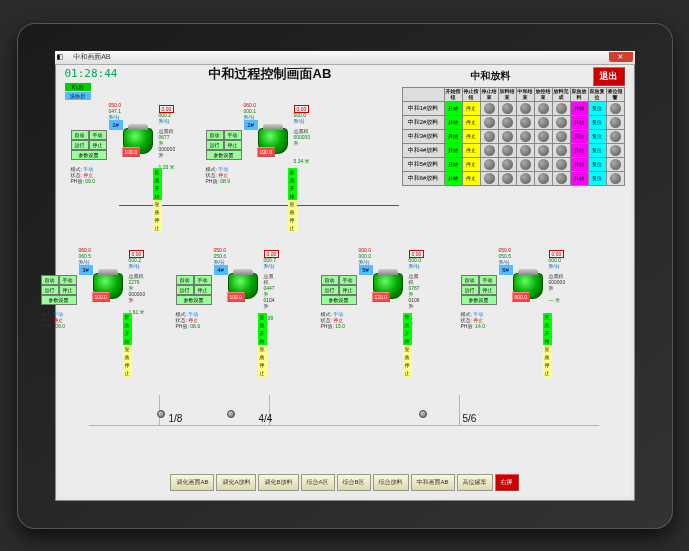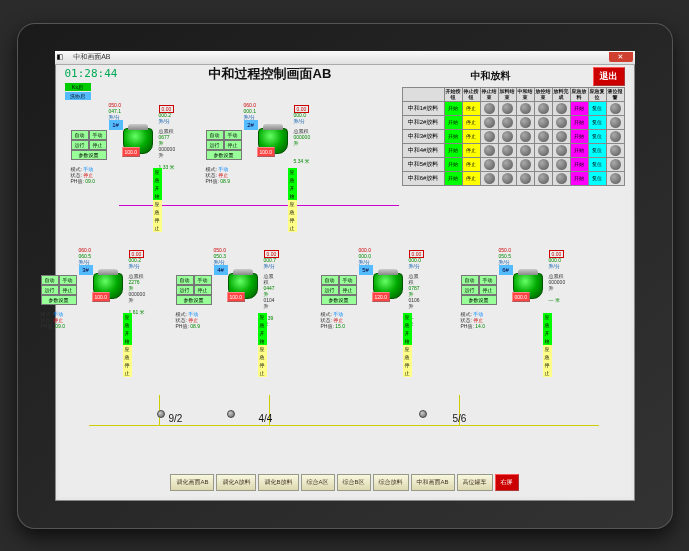--- a/index.html
+++ b/index.html
@@ -241,23 +241,23 @@
 
     <div class="pipe" style="left:60px;top:140px;width:280px"></div>
     <div class="pipey" style="left:30px;top:360px;width:510px"></div>
     <div class="vpipey" style="left:100px;top:330px;height:30px"></div>
     <div class="vpipey" style="left:210px;top:330px;height:30px"></div>
     <div class="vpipey" style="left:400px;top:330px;height:30px"></div>
     <div class="sensor" style="left:98px;top:345px"></div>
     <div class="sensor" style="left:168px;top:345px"></div>
     <div class="sensor" style="left:360px;top:345px"></div>
 
-    <div class="midlbl" style="left:110px;top:348px">9/2</div>
+    <div class="midlbl" style="left:110px;top:348px">1/8</div>
     <div class="midlbl" style="left:200px;top:348px">4/4</div>
-    <div class="midlbl" style="left:394px;top:348px">5/6</div>
+    <div class="midlbl" style="left:404px;top:348px">5/6</div>
 
     <div id="tank-area">
           <div class="tank" style="left: 50px; top: 55px;">
             <div class="readout" style="position:absolute;left:0;top:-18px">
      <span class="r">050.0</span><br><span class="g">047.1</span> <span>升/分</span>
    </div>
    <div style="position:absolute;left:0;top:0;width:14px;height:10px;background:#5bf;text-align:center;font-size:6px;line-height:10px;color:#003">1#</div>
    <div class="btns" style="left:-38px;top:10px">
      <span>自动</span>
      <span>手动</span>

